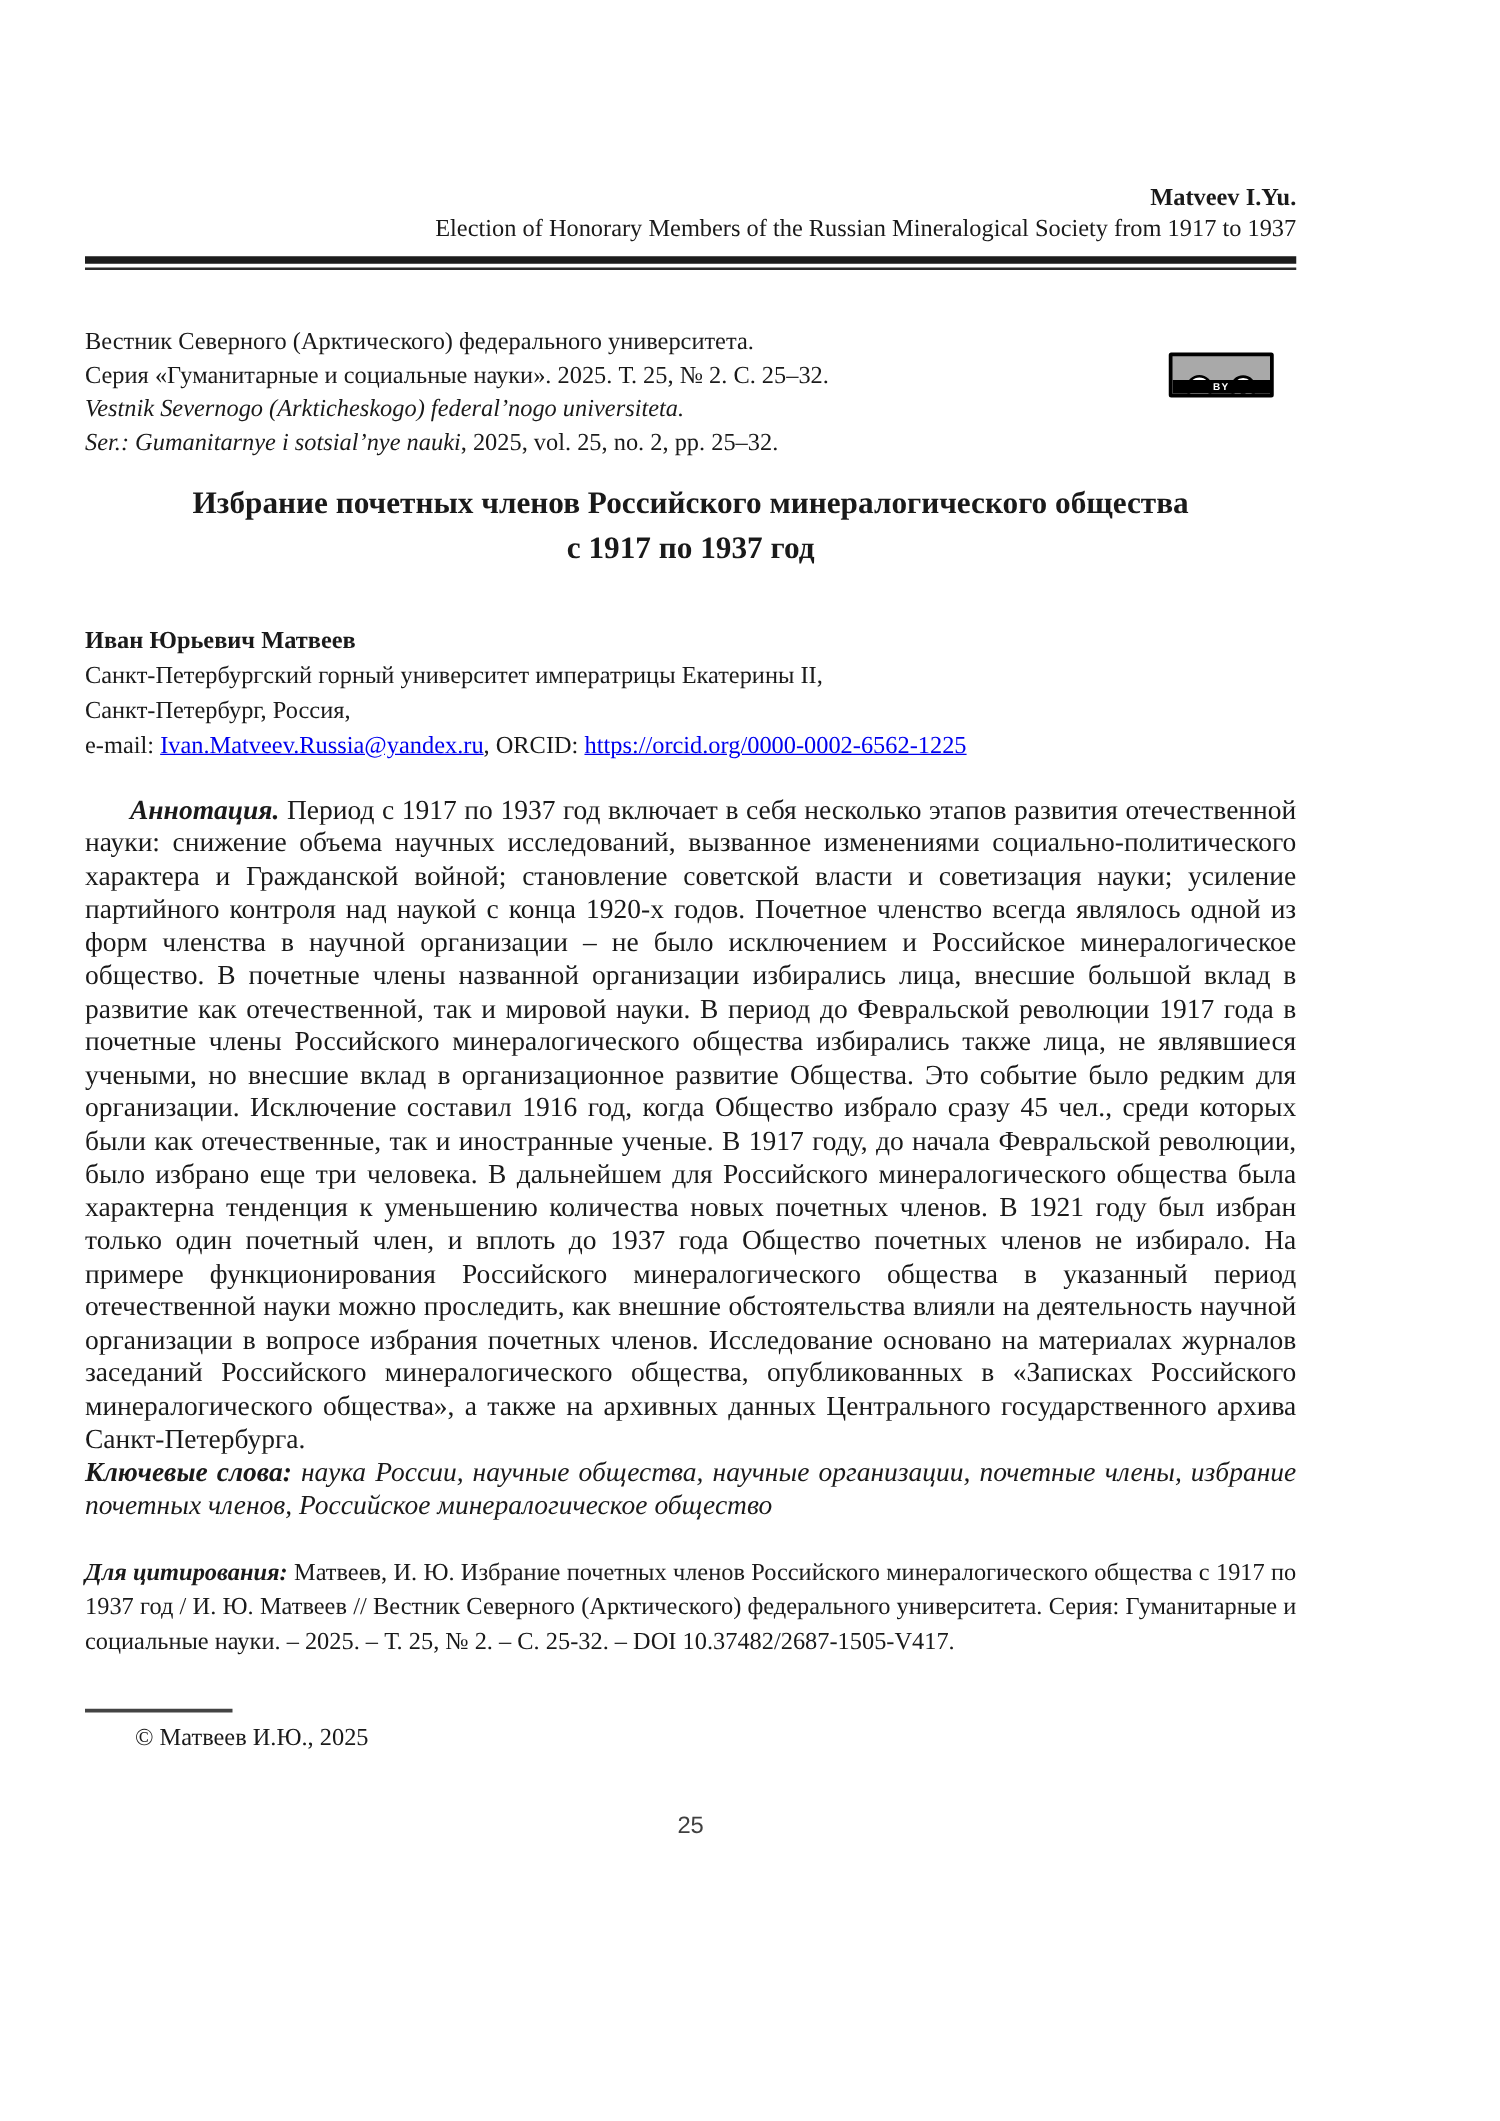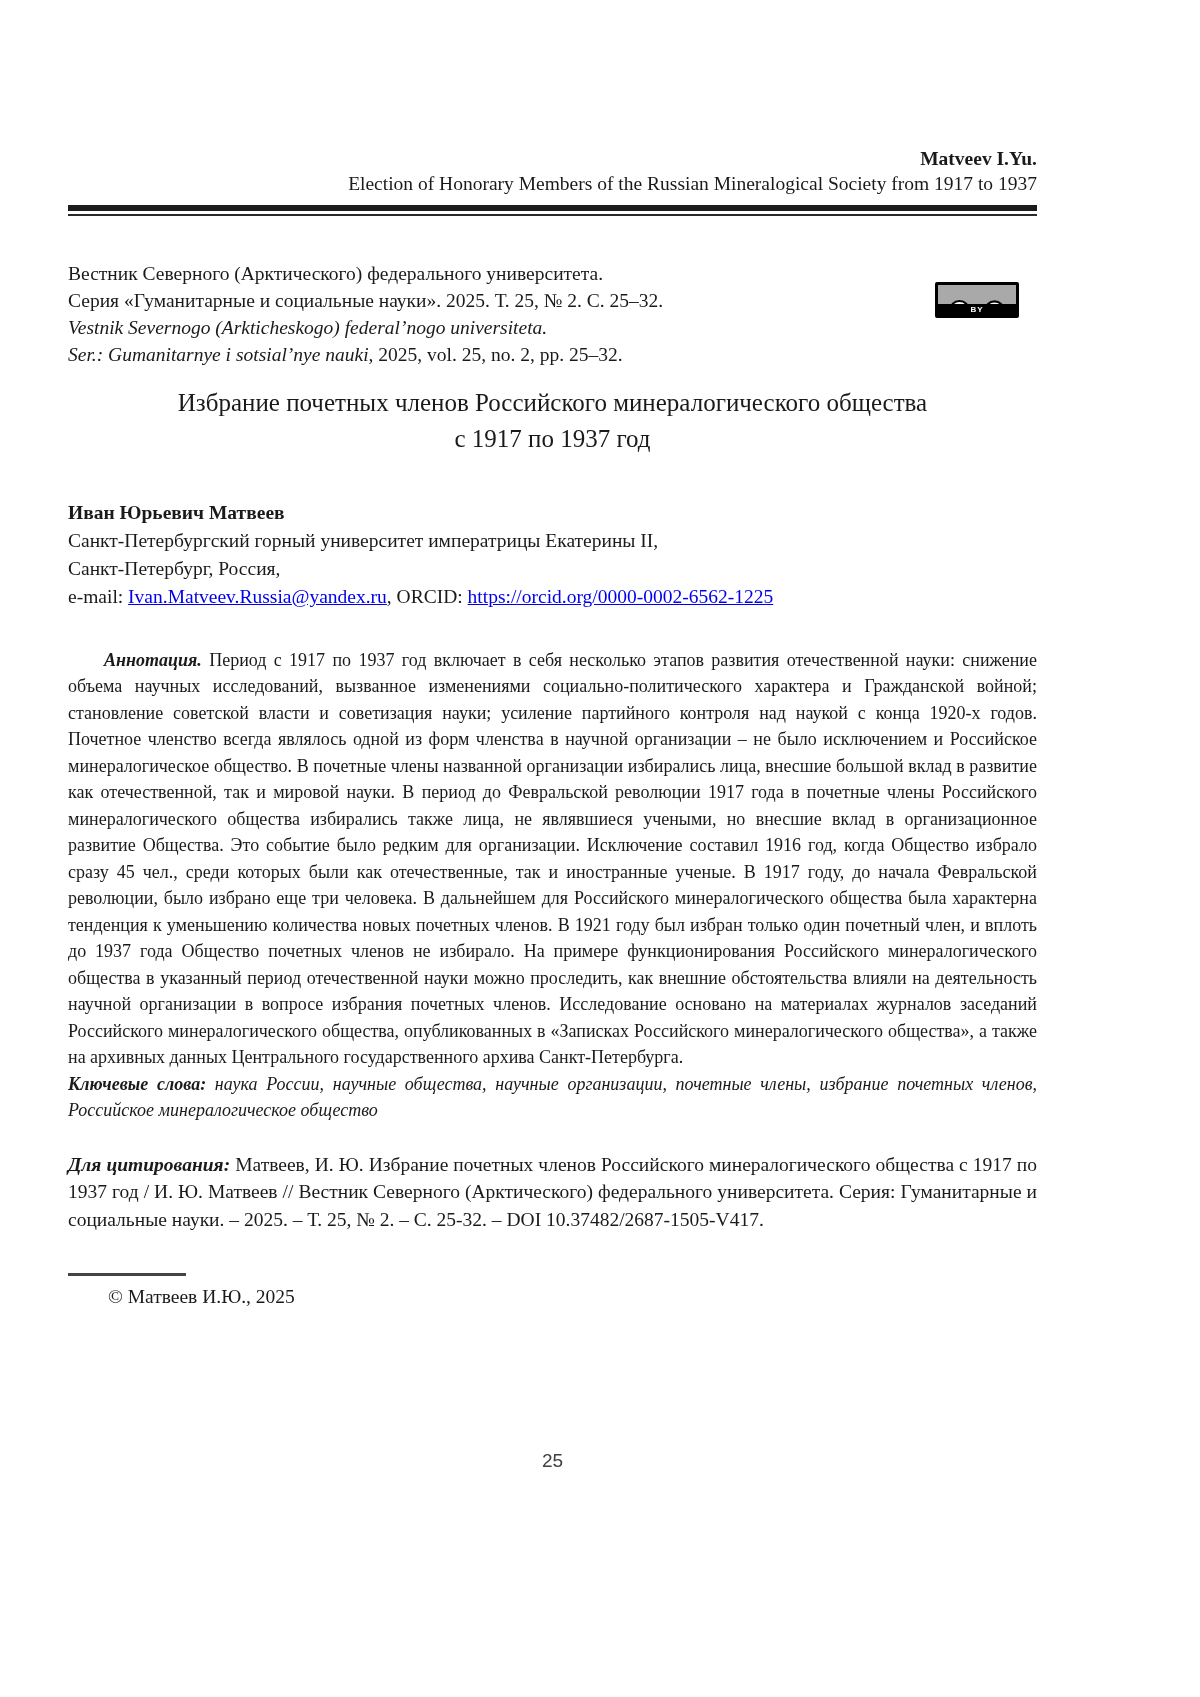--- a/index.html
+++ b/index.html
@@ -89,38 +89,38 @@
     letter-spacing: 1px;
     margin-top: 34px;
   }
 
   
   .meta-block { margin-top: 16px; font-size: 19.5px; line-height: 26px; }
 
   
   .article-title {
     text-align: center;
-    font-weight: normal;
+    font-weight: bold;
     font-size: 25px;
     line-height: 36px;
   }
 
   
   .author-block { margin-top: 42px; font-size: 19.5px; line-height: 28px; }
   .author-name { font-weight: bold; }
   a.link, .link {
     color: #0000EE;
     text-decoration: underline;
     cursor: pointer;
   }
 
   
   .abstract-block {
-    margin-top: 36px;
-    font-size: 18px;
+    margin-top: 24px;
+    font-size: 22px;
     line-height: 26.5px;
     text-align: justify;
   }
   .abstract-block p { margin: 0; }
   .abstract-text { text-indent: 36px; }
   .keywords-text { font-style: italic; }
 
   
   .citation-block {
     margin-top: 27px;

